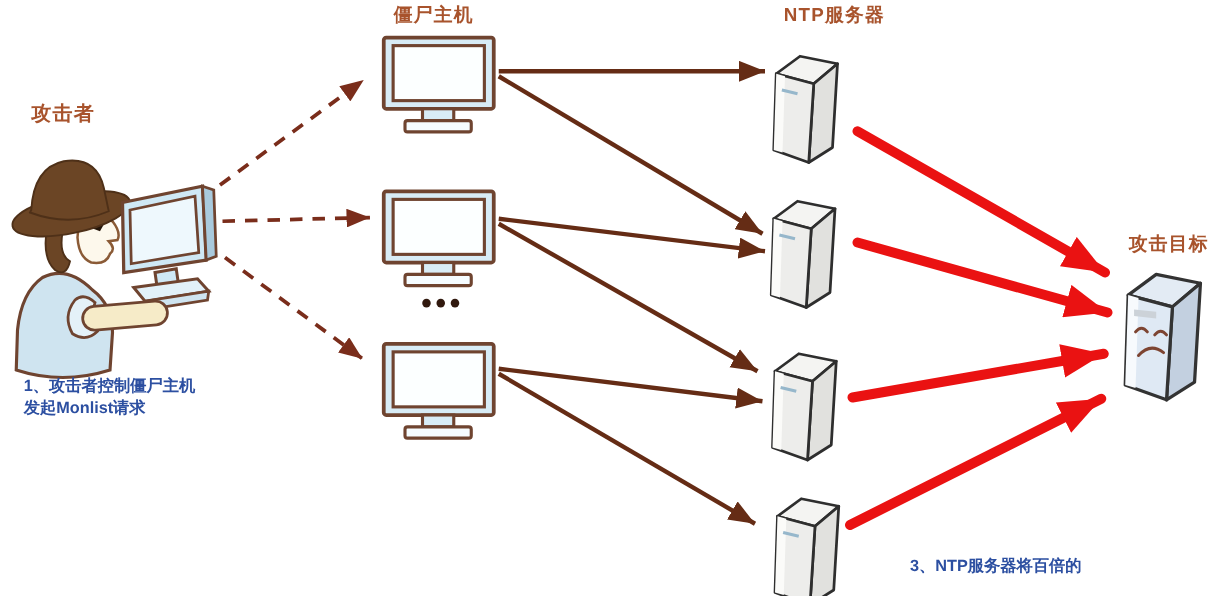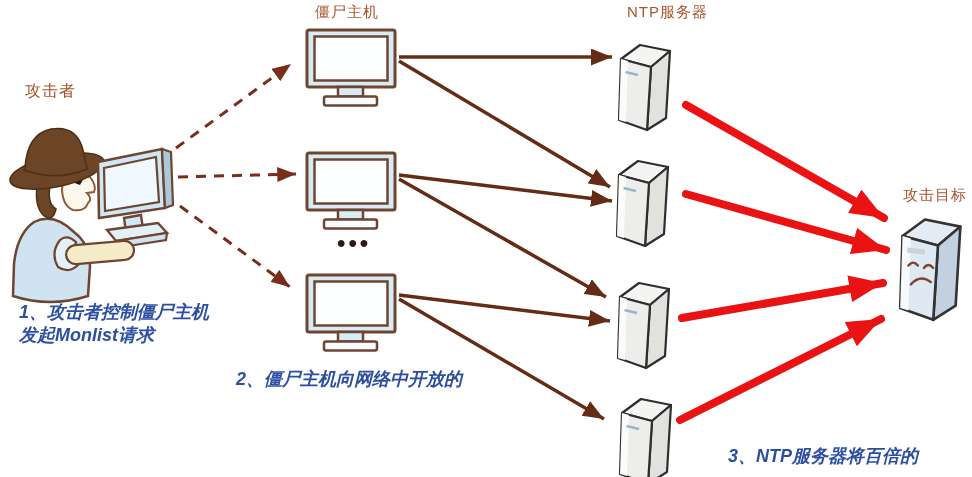--- a/index.html
+++ b/index.html
@@ -14,27 +14,27 @@
     --target-fill:#dfe9f4;
     --background:#ffffff;
   }
   html,body{margin:0;padding:0;}
   .canvas{
     position:relative;width:972px;height:477px;background:var(--background);
     font-family:"Liberation Sans",sans-serif;overflow:hidden;
   }
   svg.layer{position:absolute;left:0;top:0;width:972px;height:477px;display:block;}
   .lbl{
-    position:absolute;font-weight:normal;color:var(--label-text);
+    position:absolute;font-weight:bold;color:var(--label-text);
     font-size:15px;white-space:nowrap;letter-spacing:1px;
   }
   .lbl.big{font-size:16px;}
   .step{
     position:absolute;font-weight:bold;color:var(--step-text);
-    font-size:18px;line-height:1.28;white-space:nowrap;font-style:italic;
+    font-size:13px;line-height:1.28;white-space:nowrap;
   }
   .ellipsis{
     position:absolute;color:#31190e;font-weight:bold;font-size:24px;
     letter-spacing:3px;line-height:1;
   }
   .ctl{stroke:var(--control-arrow);stroke-width:3;stroke-dasharray:10 8;fill:none;}
   .req{stroke:var(--request-arrow);stroke-width:3.5;fill:none;}
   .resp{stroke:var(--response-arrow);stroke-width:8;fill:none;stroke-linecap:round;}
   .mk-ctl{fill:var(--control-arrow);}
   .mk-req{fill:var(--request-arrow);}
@@ -141,20 +141,19 @@
   <div class="lbl" style="left:903px;top:186px;">攻击目标</div>
 
   <div class="ellipsis" style="left:337px;top:231px;">•••</div>
 
   <div class="step" style="left:19px;top:301px;">
     <div>1、攻击者控制僵尸主机</div>
     <div>发起Monlist请求</div>
   </div>
 
   <div class="step" style="left:236px;top:368px;">
-    <div>2、僵尸主机向网络中开放的</div>
   </div>
 
   <div class="step" style="left:728px;top:421px;margin-top:24px;">
     <div>3、NTP服务器将百倍的</div>
   </div>
 
 </div>
 
 </body></html>

